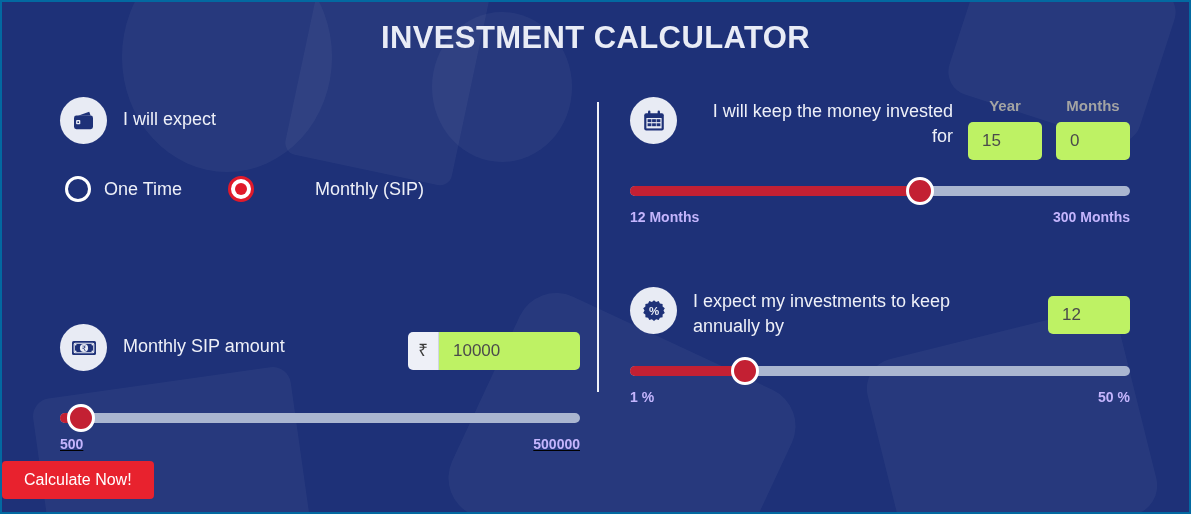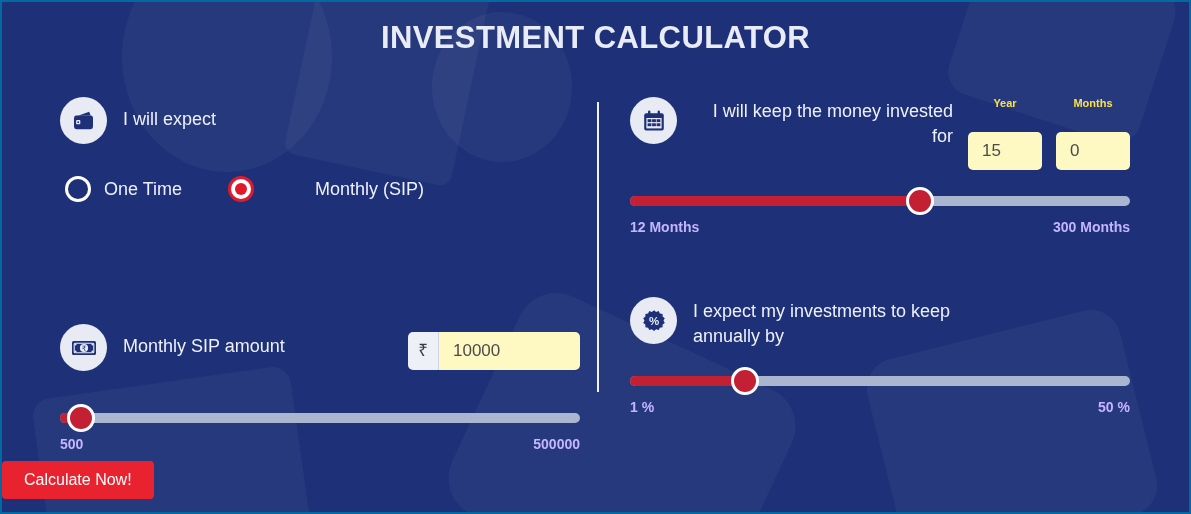--- a/index.html
+++ b/index.html
@@ -129,21 +129,21 @@
   }
   .radio-label {
     color: #eef0f8;
     font-size: 18px;
     margin-left: 13px;
     white-space: nowrap;
   }
 
   
   .input-box {
-    background: #fef9c3;
+    background: #bef264;
     color: #4b4b4b;
     font-size: 17px;
     border: none;
     border-radius: 5px;
     box-sizing: border-box;
     padding: 0 14px;
     height: 38px;
     line-height: 38px;
     font-family: "Liberation Sans", sans-serif;
   }
@@ -212,24 +212,24 @@
     align-items: flex-start;
   }
   .duration-left { display: flex; align-items: flex-start; }
   .duration-fields { display: flex; gap: 14px; }
   .field {
     display: flex;
     flex-direction: column;
     align-items: center;
   }
   .field-label {
-    color: #fde047;
-    font-size: 11px;
+    color: #a3a3a3;
+    font-size: 15px;
     font-weight: bold;
-    margin-bottom: 23px;
+    margin-bottom: 8px;
   }
   .field .input-box { width: 74px; text-align: left; }
 
   .growth-head {
     display: flex;
     justify-content: space-between;
     align-items: flex-start;
   }
   .growth-left { display: flex; align-items: flex-start; max-width: 370px; }
   .input-rate { width: 82px; margin-top: 9px; }
@@ -316,21 +316,21 @@
           </svg>
         </span>
         <span class="label">Monthly SIP amount</span>
       </span>
       <span class="input-group" style="margin-top:8px;">
         <span class="input-prefix">₹</span>
         <input class="input-box input-amount" type="text" value="10000" style="">
       </span>
     </div>
 
-    <div style="margin-top:42px;">
+    <div style="margin-top:42px;text-decoration:underline;">
       <div class="slider">
         <div class="slider-fill" style="width:4%"></div>
         <div class="slider-thumb" style="left:4%"></div>
       </div>
       <div class="slider-scale">
         <span>500</span>
         <span>500000</span>
       </div>
     </div>
 
@@ -386,20 +386,21 @@
     <div class="growth-head">
       <span class="growth-left">
         <span class="icon-circle">
           <svg width="28" height="28" viewBox="0 0 28 28">
             <path d="M14 3.2 l2.1 1.7 2.6 -0.8 1.2 2.4 2.7 0.4 0 2.7 2.2 1.6 -1.3 2.4 1.3 2.4 -2.2 1.6 0 2.7 -2.7 0.4 -1.2 2.4 -2.6 -0.8 -2.1 1.7 -2.1 -1.7 -2.6 0.8 -1.2 -2.4 -2.7 -0.4 0 -2.7 -2.2 -1.6 1.3 -2.4 -1.3 -2.4 2.2 -1.6 0 -2.7 2.7 -0.4 1.2 -2.4 2.6 0.8 Z" fill="#1e3178"></path>
             <text x="14" y="18.4" font-size="11.5" font-weight="bold" font-family="Liberation Sans, sans-serif" fill="#e8ebf4" text-anchor="middle">%</text>
           </svg>
         </span>
         <span class="label two-line" style="max-width:310px;">I expect my investments to keep annually by</span>
       </span>
+      <input class="input-box input-rate" type="text" value="12" style="">
     </div>
 
     <div style="margin-top:27px;">
       <div class="slider">
         <div class="slider-fill" style="width:23%"></div>
         <div class="slider-thumb" style="left:23%"></div>
       </div>
       <div class="slider-scale">
         <span>1 %</span>
         <span>50 %</span>

